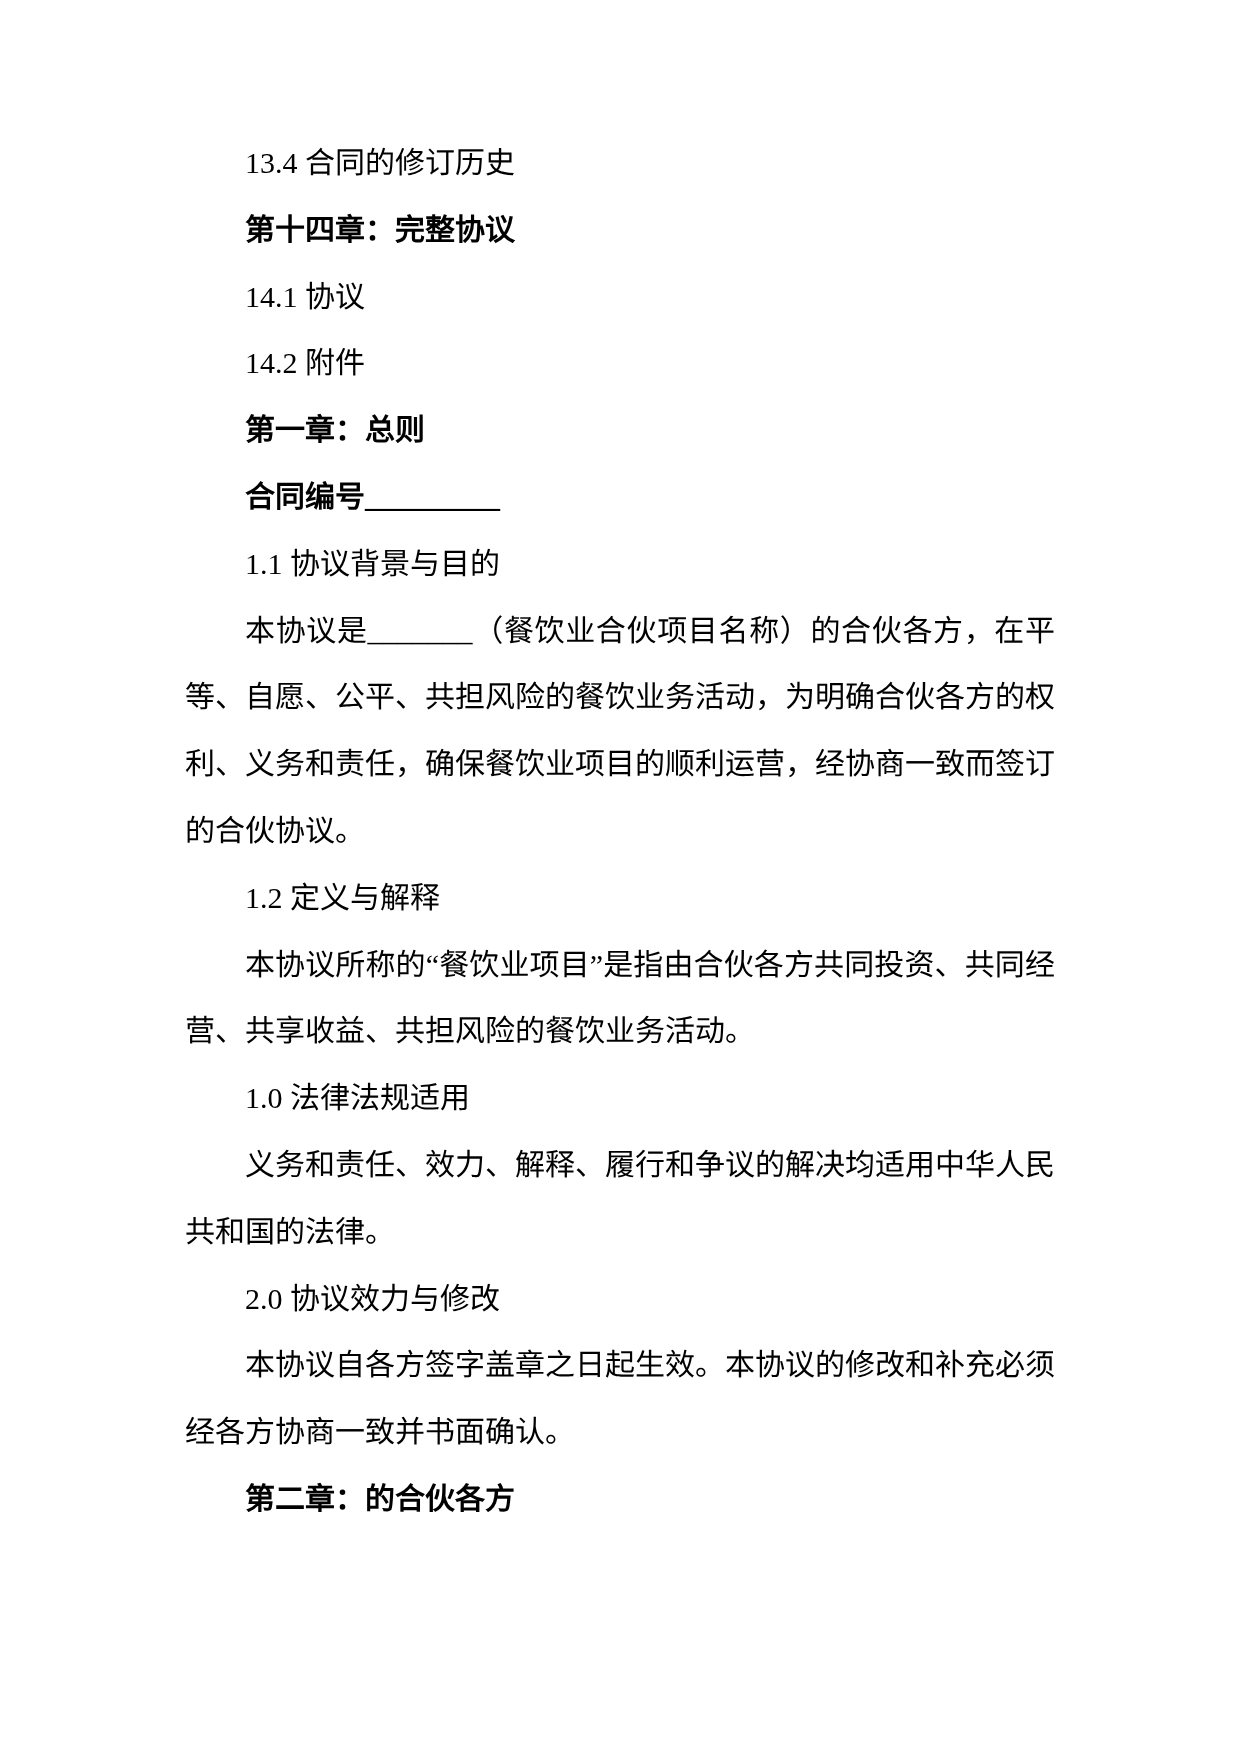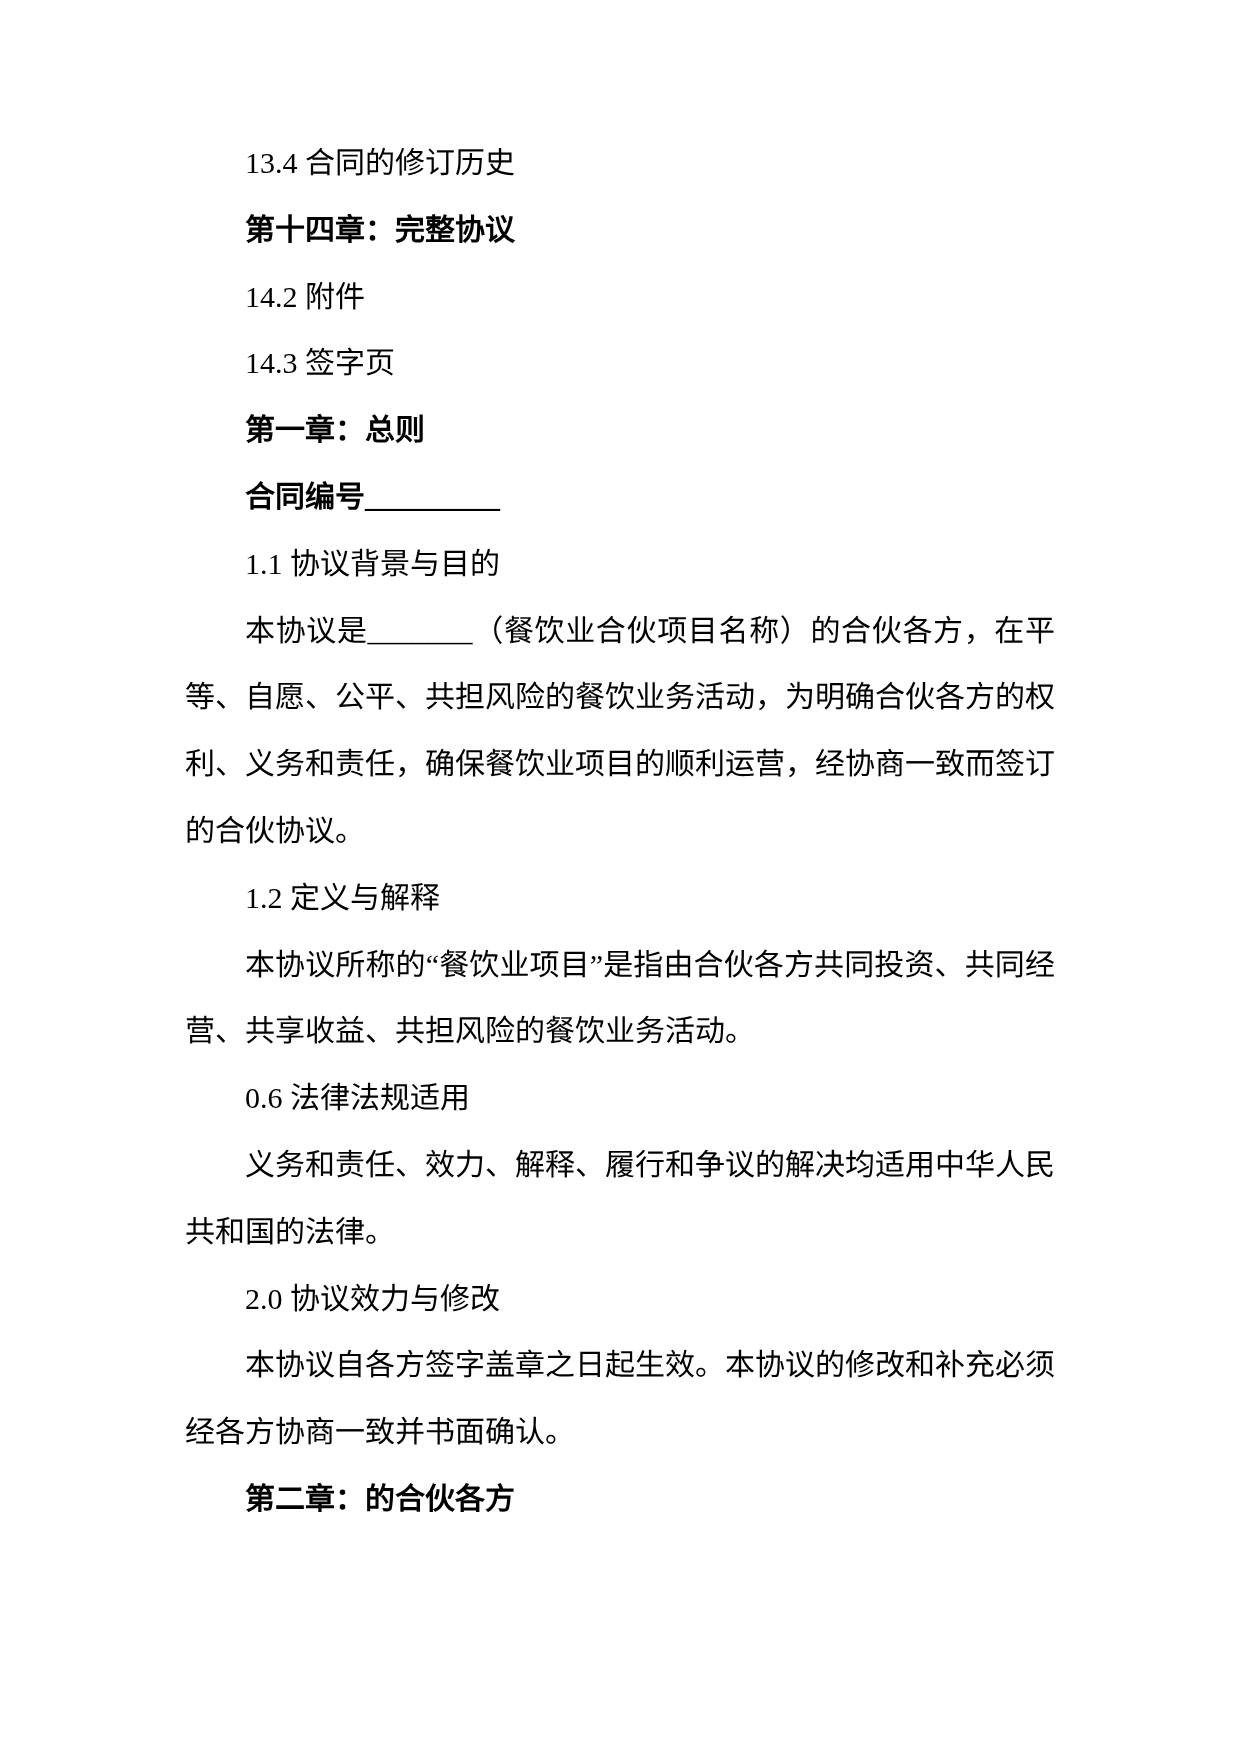--- a/index.html
+++ b/index.html
@@ -38,26 +38,26 @@
     text-align: justify;
     text-justify: inter-ideograph;
   }
 </style>
 </head>
 <body>
 
 <div class="page">
   <p class="block toc-item">13.4 合同的修订历史</p>
   <p class="block chapter-heading">第十四章：完整协议</p>
+  <p class="block toc-item">14.1 协议</p>
   <p class="block toc-item">14.2 附件</p>
-  <p class="block toc-item">14.3 签字页</p>
   <p class="block chapter-heading">第一章：总则</p>
   <p class="block chapter-heading">合同编号_________</p>
   <p class="block section-item">1.1 协议背景与目的</p>
   <p class="block paragraph">本协议是_______（餐饮业合伙项目名称）的合伙各方，在平等、自愿、公平、共担风险的餐饮业务活动，为明确合伙各方的权利、义务和责任，确保餐饮业项目的顺利运营，经协商一致而签订的合伙协议。</p>
   <p class="block section-item">1.2 定义与解释</p>
   <p class="block paragraph">本协议所称的“餐饮业项目”是指由合伙各方共同投资、共同经营、共享收益、共担风险的餐饮业务活动。</p>
-  <p class="block section-item">0.6 法律法规适用</p>
+  <p class="block section-item">1.0 法律法规适用</p>
   <p class="block paragraph">义务和责任、效力、解释、履行和争议的解决均适用中华人民共和国的法律。</p>
   <p class="block section-item">2.0 协议效力与修改</p>
   <p class="block paragraph">本协议自各方签字盖章之日起生效。本协议的修改和补充必须经各方协商一致并书面确认。</p>
   <p class="block chapter-heading">第二章：的合伙各方</p>
 </div>
 
 </body></html>

